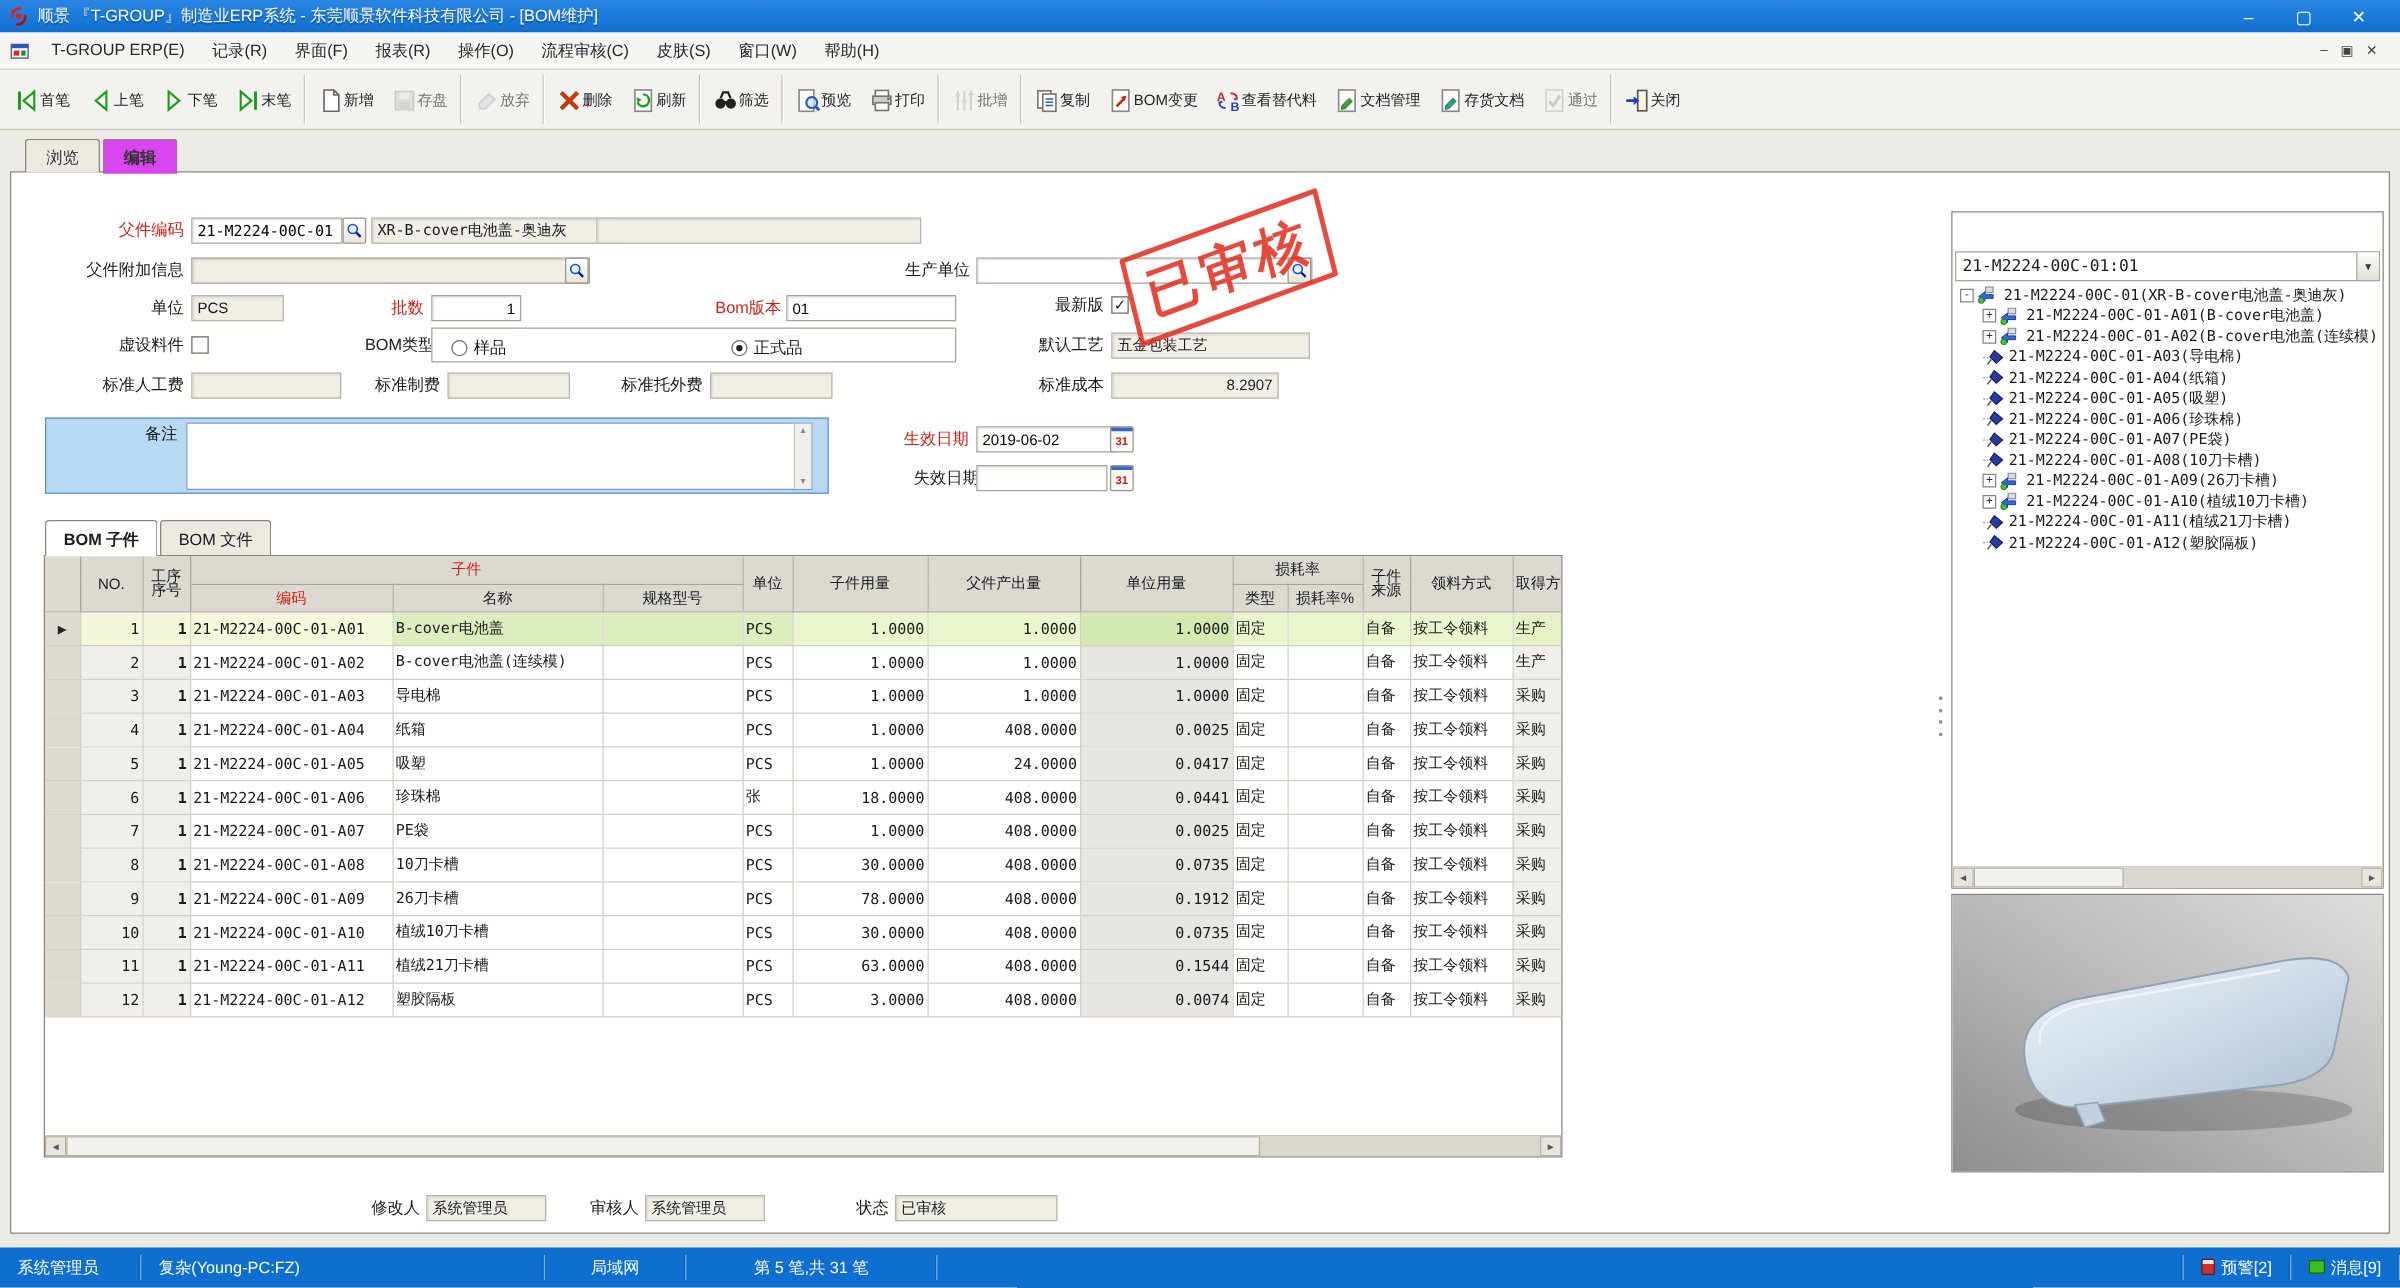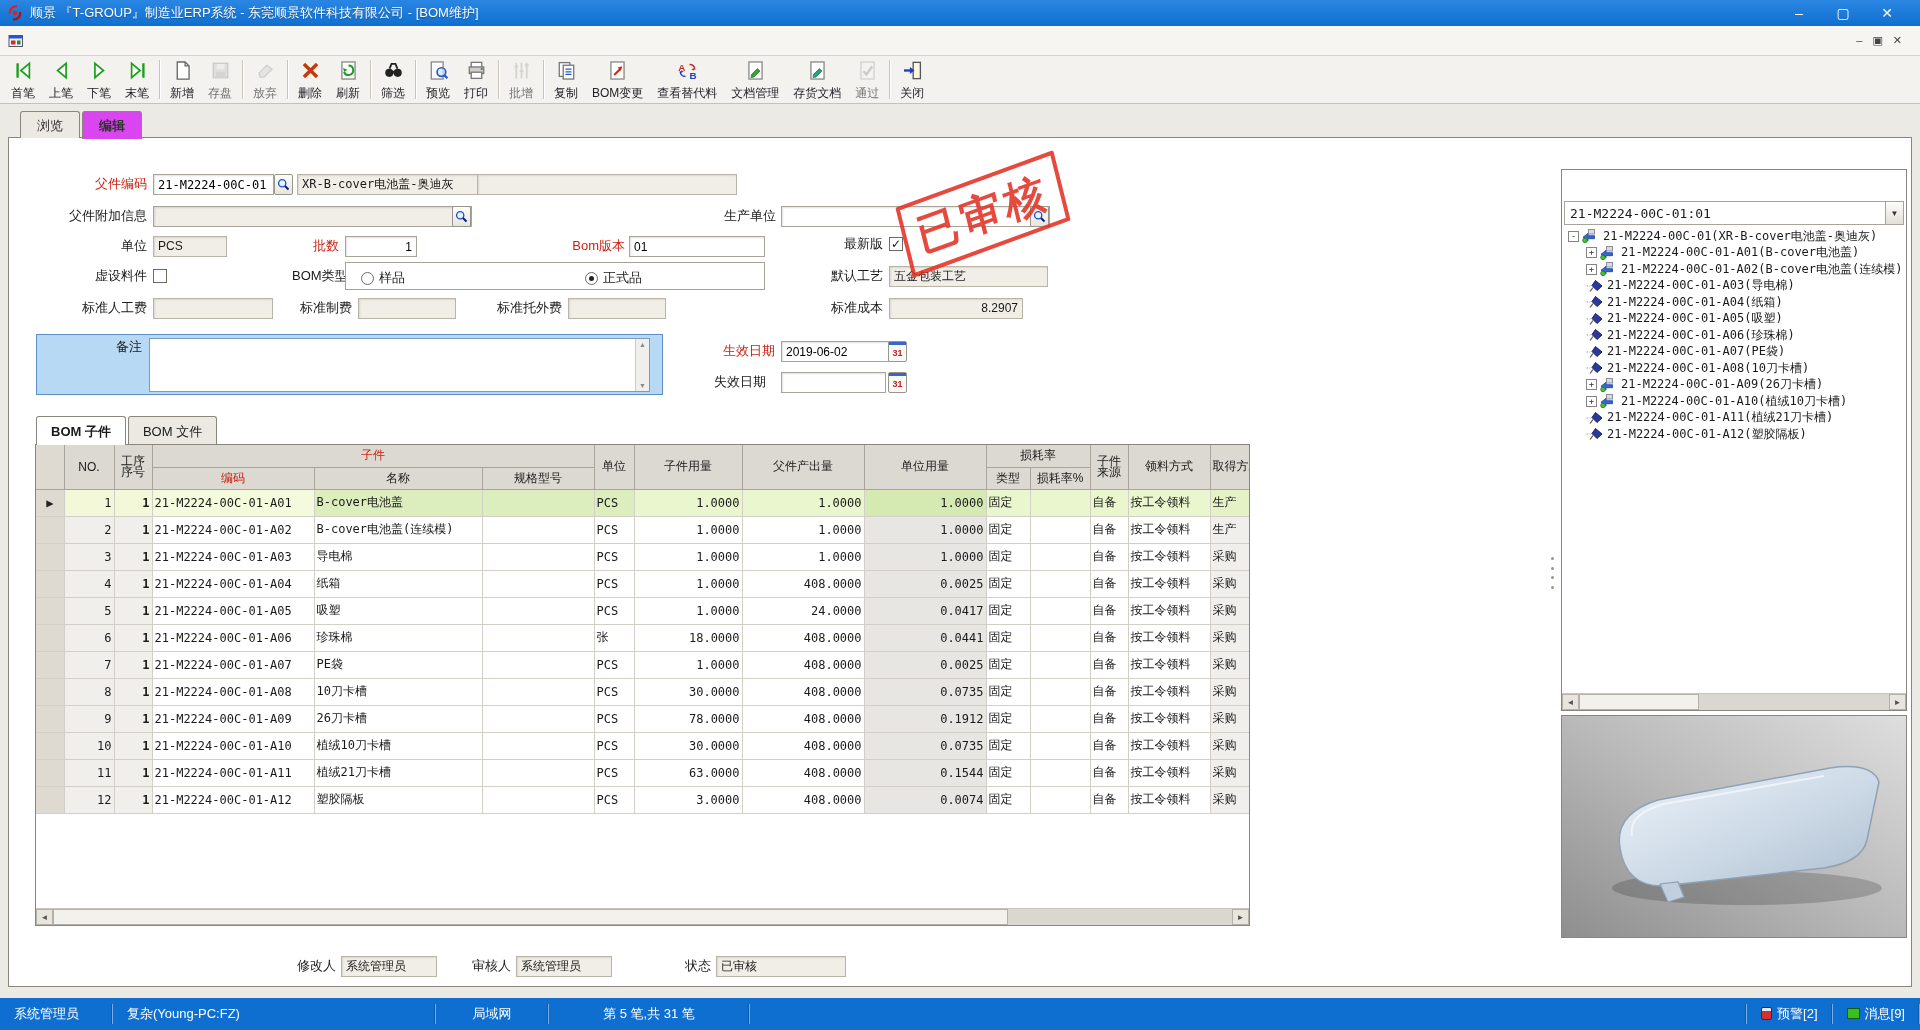--- a/index.html
+++ b/index.html
@@ -17,21 +17,21 @@
   
   #menubar{position:absolute;left:0;top:26px;width:1920px;height:30px;background:#f7f5f2;
     border-bottom:1px solid #d8d4cc;display:flex;align-items:center;padding:0 8px}
   #menubar .mitem{padding:4px 11px;color:#26262e;font-size:13px}
   .childctrls{margin-left:auto;display:flex;gap:10px;padding-right:10px;color:#444;font-size:11px}
 
   
   #toolbar{position:absolute;left:0;top:56px;width:1920px;height:48px;background:#f4f2ee;
     border-bottom:1px solid #c6c2b8;display:flex;align-items:stretch;padding:1px 4px}
   .tbwrap{display:flex;align-items:stretch}
-  .tb{display:flex;flex-direction:column;align-items:center;justify-content:space-between;
+  .tb{display:flex;align-items:center;justify-content:space-between;
     border:none;background:transparent;padding:3px 7px 2px;font-family:inherit;cursor:default}
   .tb .tico{width:21px;height:21px}
   .tb .tlabel{font-size:12px;color:#22222a;white-space:nowrap;line-height:13px}
   .tb.disabled .tlabel{color:#737373}
   .tb.disabled .tico{opacity:.45;filter:grayscale(1)}
   .tsep{width:1px;background:#c9c5bb;margin:3px 3px;box-shadow:1px 0 0 #fff}
 
   
   .tabstrip{position:absolute;left:20px;top:111px;display:flex;z-index:5}
   .tab{height:27px;padding:5px 16px 0;border:1px solid #8a867c;border-bottom:none;
@@ -278,20 +278,32 @@
     <span class="wctrl">–</span>
     <span class="wctrl">▢</span>
     <span class="wctrl">✕</span>
   </span>
 </div>
 
 <div id="menubar">
   <svg width="16" height="16" style="margin-right:6px">
       <use href="#ico-mdichild"></use>
     </svg>
+  <span style="display:flex">
+
+  <span class="mitem">T-GROUP ERP(E)</span>
+      <span class="mitem">记录(R)</span>
+      <span class="mitem">界面(F)</span>
+      <span class="mitem">报表(R)</span>
+      <span class="mitem">操作(O)</span>
+      <span class="mitem">流程审核(C)</span>
+      <span class="mitem">皮肤(S)</span>
+      <span class="mitem">窗口(W)</span>
+      <span class="mitem">帮助(H)</span>
+    </span>
   <span class="childctrls">
     <span>–</span>
     <span>▣</span>
     <span>✕</span>
   </span>
 </div>
 
 <div id="toolbar">
 
     <span class="tbwrap">
@@ -565,21 +577,21 @@
     <textarea id="remarktext" value="" style=""></textarea>
     <div class="vscrollmini">
         <span>▲</span>
         <span>▼</span>
       </div>
   </div>
 
   <div class="flabel req" style="left:700px;top:203px;width:66px">生效日期</div>
   <input class="fin" style="left: 772px; top: 203px; width: 111px;" value="2019-06-02">
   <span class="calbtn" style="left:879px;top:203px"><i></i><span>31</span></span>
-  <div class="flabel" style="left:691px;top:234px;width:66px">失效日期</div>
+  <div class="flabel" style="left:708px;top:234px;width:66px">失效日期</div>
   <input class="fin" style="left: 772px; top: 234px; width: 105px;" value="">
   <span class="calbtn" style="left:879px;top:234px"><i></i><span>31</span></span>
 
   <div id="stamp">已审核</div>
 
   <div class="subtabs">
     <div class="stab active">BOM 子件</div>
     <div class="stab">BOM 文件</div>
   </div>
 

